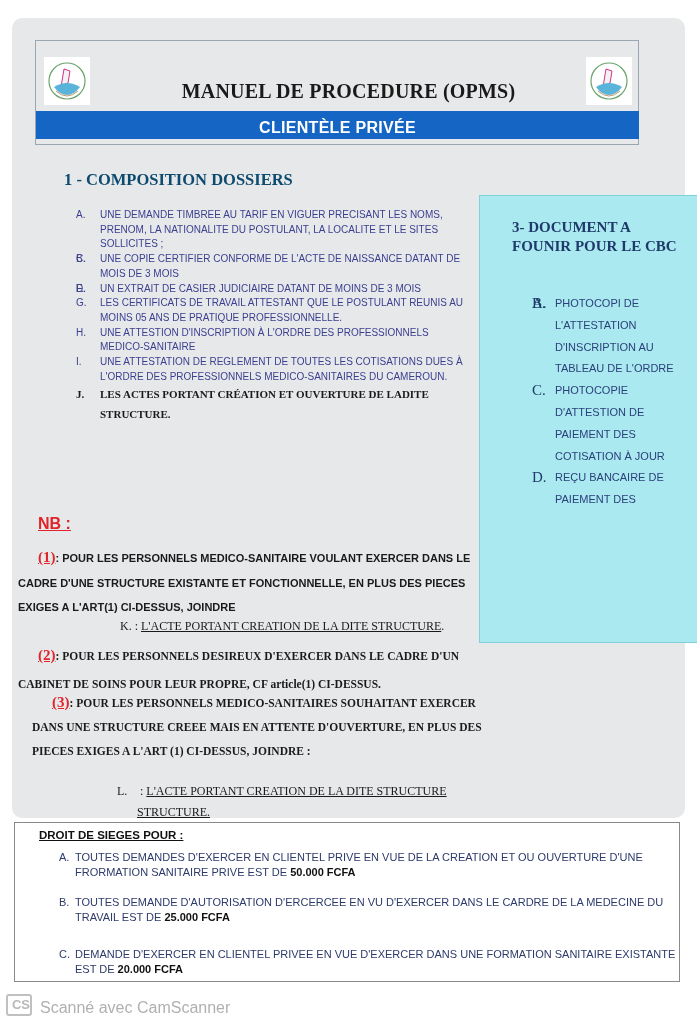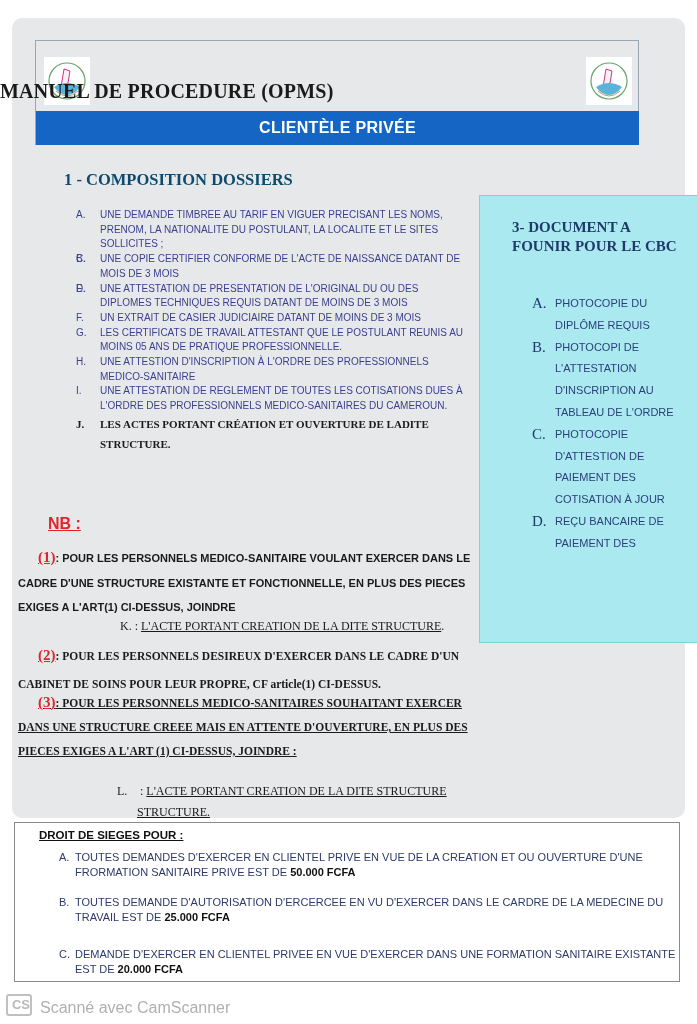--- a/index.html
+++ b/index.html
@@ -3,38 +3,38 @@
 <meta charset="utf-8">
 <style>
   html, body { margin:0; padding:0; }
   body { width:697px; height:1024px; background:#ffffff; position:relative; overflow:hidden; font-family:"DejaVu Sans", sans-serif; }
   .page { position:absolute; left:12px; top:18px; width:673px; height:800px; background:#e7e8ea; border-radius:10px; }
   .header-box { position:absolute; left:35px; top:40px; width:604px; height:105px; border:1px solid #9aa7b3; box-sizing:border-box; }
   .logo { position:absolute; top:57px; width:46px; height:48px; background:#ffffff; }
   .logo svg { width:46px; height:48px; display:block; }
   .logo-left { left:44px; }
   .logo-right { left:586px; }
-  .title { position:absolute; left:0; width:697px; top:80px; font-family:"Liberation Serif", serif; font-weight:bold; font-size:20px; color:#1a1a1a; letter-spacing:0.2px; }
-  .banner { position:absolute; left:36px; top:111px; width:603px; height:34px; background:#1565c4; color:#fff; text-align:center; line-height:34px; font-family:"Liberation Sans", sans-serif; font-size:16px; font-weight:bold; letter-spacing:0.3px; }
+  .title { position:absolute; left:0; width:697px; top:80px; text-align:center; font-family:"Liberation Serif", serif; font-weight:bold; font-size:20px; color:#1a1a1a; letter-spacing:0.2px; }
+  .banner { position:absolute; left:36px; top:111px; width:603px; height:28px; background:#1565c4; color:#fff; text-align:center; line-height:34px; font-family:"Liberation Sans", sans-serif; font-size:16px; font-weight:bold; letter-spacing:0.3px; }
   .sec1-title { position:absolute; left:64px; top:170px; font-family:"Liberation Serif", serif; font-weight:bold; font-size:16.5px; color:#0c4a6e; }
   .list { position:absolute; left:72px; top:208px; width:400px; margin:0; padding:0; list-style:none; }
   .list li { position:relative; padding-left:28px; font-family:"Liberation Sans", sans-serif; font-size:10px; line-height:14.7px; color:#3a3f8f; text-transform:uppercase; }
   .list li .mk { position:absolute; left:4px; top:0; color:#3a3f8f; }
   .list li.serif { font-family:"Liberation Serif", serif; font-weight:bold; font-size:11px; line-height:20px; color:#1a1a1a; }
   .list li.serif .mk { color:#1a1a1a; }
   .cbc { position:absolute; left:479px; top:195px; width:250px; height:448px; background:#a9e9ef; border:1px solid #7fd0d8; box-sizing:border-box; }
   .cbc-title { position:absolute; left:32px; top:22px; width:170px; font-family:"Liberation Serif", serif; font-weight:bold; font-size:15px; line-height:19px; color:#1f3a6a; }
   .cbc-list { position:absolute; left:50px; top:97px; width:155px; margin:0; padding:0; list-style:none; }
   .cbc-list li { position:relative; padding-left:25px; font-family:"Liberation Sans", sans-serif; font-size:11px; line-height:21.8px; color:#2b3f7a; }
   .cbc-list li .mk { position:absolute; left:2px; top:0; font-family:"Liberation Serif", serif; font-size:15px; color:#1f3a6a; }
-  .nb { position:absolute; left:48px; top:515px; font-family:"Liberation Sans", sans-serif; font-weight:bold; font-size:16px; color:#e0242a; text-decoration:underline; }
+  .nb { position:absolute; left:38px; top:515px; font-family:"Liberation Sans", sans-serif; font-weight:bold; font-size:16px; color:#e0242a; text-decoration:underline; }
   .para { position:absolute; font-weight:bold; color:#1a1a1a; }
   .p1 { left:18px; top:545px; width:460px; font-family:"Liberation Sans", sans-serif; font-size:11px; line-height:24.5px; }
   .p2 { left:18px; top:641px; width:462px; font-family:"Liberation Serif", serif; font-size:11.5px; line-height:28px; }
-  .p3 { left:18px; top:690px; width:460px; font-family:"Liberation Serif", serif; font-size:11.5px; line-height:24px;text-decoration:underline; }
+  .p3 { left:32px; top:690px; width:460px; font-family:"Liberation Serif", serif; font-size:11.5px; line-height:24px; }
   .num { color:#e0242a; text-decoration:underline; font-family:"Liberation Serif", serif; font-size:15px; }
   .indent { padding-left:20px; }
   .sub { position:absolute; font-family:"Liberation Serif", serif; font-size:12px; color:#1a1a1a; }
   .sub u { text-decoration:underline; }
   .sub-k { left:120px; top:619px; }
   .sub-l { left:117px; top:781px; line-height:21px; }
   .sub-l .mk { display:inline-block; width:20px; }
   .sub-l .cont { display:block; padding-left:20px; }
   .fees { position:absolute; left:14px; top:822px; width:666px; height:160px; background:#ffffff; border:1px solid #8a8a8a; box-sizing:border-box; }
   .fees-title { position:absolute; left:24px; top:6px; font-family:"Liberation Sans", sans-serif; font-weight:bold; font-size:11.5px; color:#111; text-decoration:underline; }
@@ -71,32 +71,32 @@
 </div>
 <div class="title">MANUEL DE PROCEDURE  (OPMS)</div>
 <div class="banner">CLIENTÈLE PRIVÉE</div>
 
 <div class="sec1-title">1 - COMPOSITION DOSSIERS</div>
 <ul class="list">
   <li><span class="mk">A.</span><span>UNE DEMANDE TIMBREE AU TARIF EN VIGUER PRECISANT LES NOMS, PRENOM, LA NATIONALITE DU POSTULANT, LA LOCALITE ET LE SITES SOLLICITES ;</span></li>
   <li><span class="mk">B.</span></li>
   <li><span class="mk">C.</span><span>UNE COPIE CERTIFIER CONFORME DE L'ACTE DE NAISSANCE DATANT DE MOIS DE 3 MOIS</span></li>
   <li><span class="mk">D.</span></li>
-  <li><span class="mk">E.</span><span>UNE ATTESTATION DE PRESENTATION DE L'ORIGINAL DU OU DES DIPLOMES TECHNIQUES REQUIS DATANT DE MOINS DE 3 MOIS</span></li>
+  <li><span class="mk">E.</span></li>
   <li><span class="mk">F.</span><span>UN EXTRAIT DE CASIER JUDICIAIRE DATANT DE MOINS DE 3 MOIS</span></li>
   <li><span class="mk">G.</span><span>LES CERTIFICATS DE TRAVAIL ATTESTANT QUE LE POSTULANT REUNIS  AU MOINS 05 ANS DE PRATIQUE PROFESSIONNELLE.</span></li>
   <li><span class="mk">H.</span><span>UNE ATTESTION D'INSCRIPTION À L'ORDRE DES PROFESSIONNELS MEDICO-SANITAIRE</span></li>
   <li><span class="mk">I.</span><span>UNE ATTESTATION DE REGLEMENT DE TOUTES LES COTISATIONS DUES À L'ORDRE DES PROFESSIONNELS MEDICO-SANITAIRES DU CAMEROUN.</span></li>
   <li class="serif"><span class="mk">J.</span><span>LES ACTES PORTANT CRÉATION ET OUVERTURE DE LADITE STRUCTURE.</span></li>
 </ul>
 
 <div class="cbc">
   <div class="cbc-title">3- DOCUMENT A FOUNIR POUR LE CBC</div>
   <ul class="cbc-list">
-    <li><span class="mk">A.</span><span>PHOTOCOPIE DU DIPLÔME REQUIS</span></li>
+    <li><span class="mk">A.</span></li>
     <li><span class="mk">B.</span><span>PHOTOCOPI DE L'ATTESTATION D'INSCRIPTION AU TABLEAU DE L'ORDRE</span></li>
     <li><span class="mk">C.</span><span>PHOTOCOPIE D'ATTESTION DE PAIEMENT DES COTISATION À JOUR</span></li>
     <li><span class="mk">D.</span><span>REÇU BANCAIRE DE PAIEMENT DES</span></li>
   </ul>
 </div>
 
 <div class="nb">NB :</div>
 
 <div class="para p1">
   <span class="indent"></span><span class="num">(1)</span><span>: POUR LES PERSONNELS MEDICO-SANITAIRE VOULANT EXERCER DANS LE CADRE D'UNE STRUCTURE EXISTANTE ET FONCTIONNELLE, EN PLUS DES PIECES EXIGES A L'ART(1) CI-DESSUS, JOINDRE</span>

